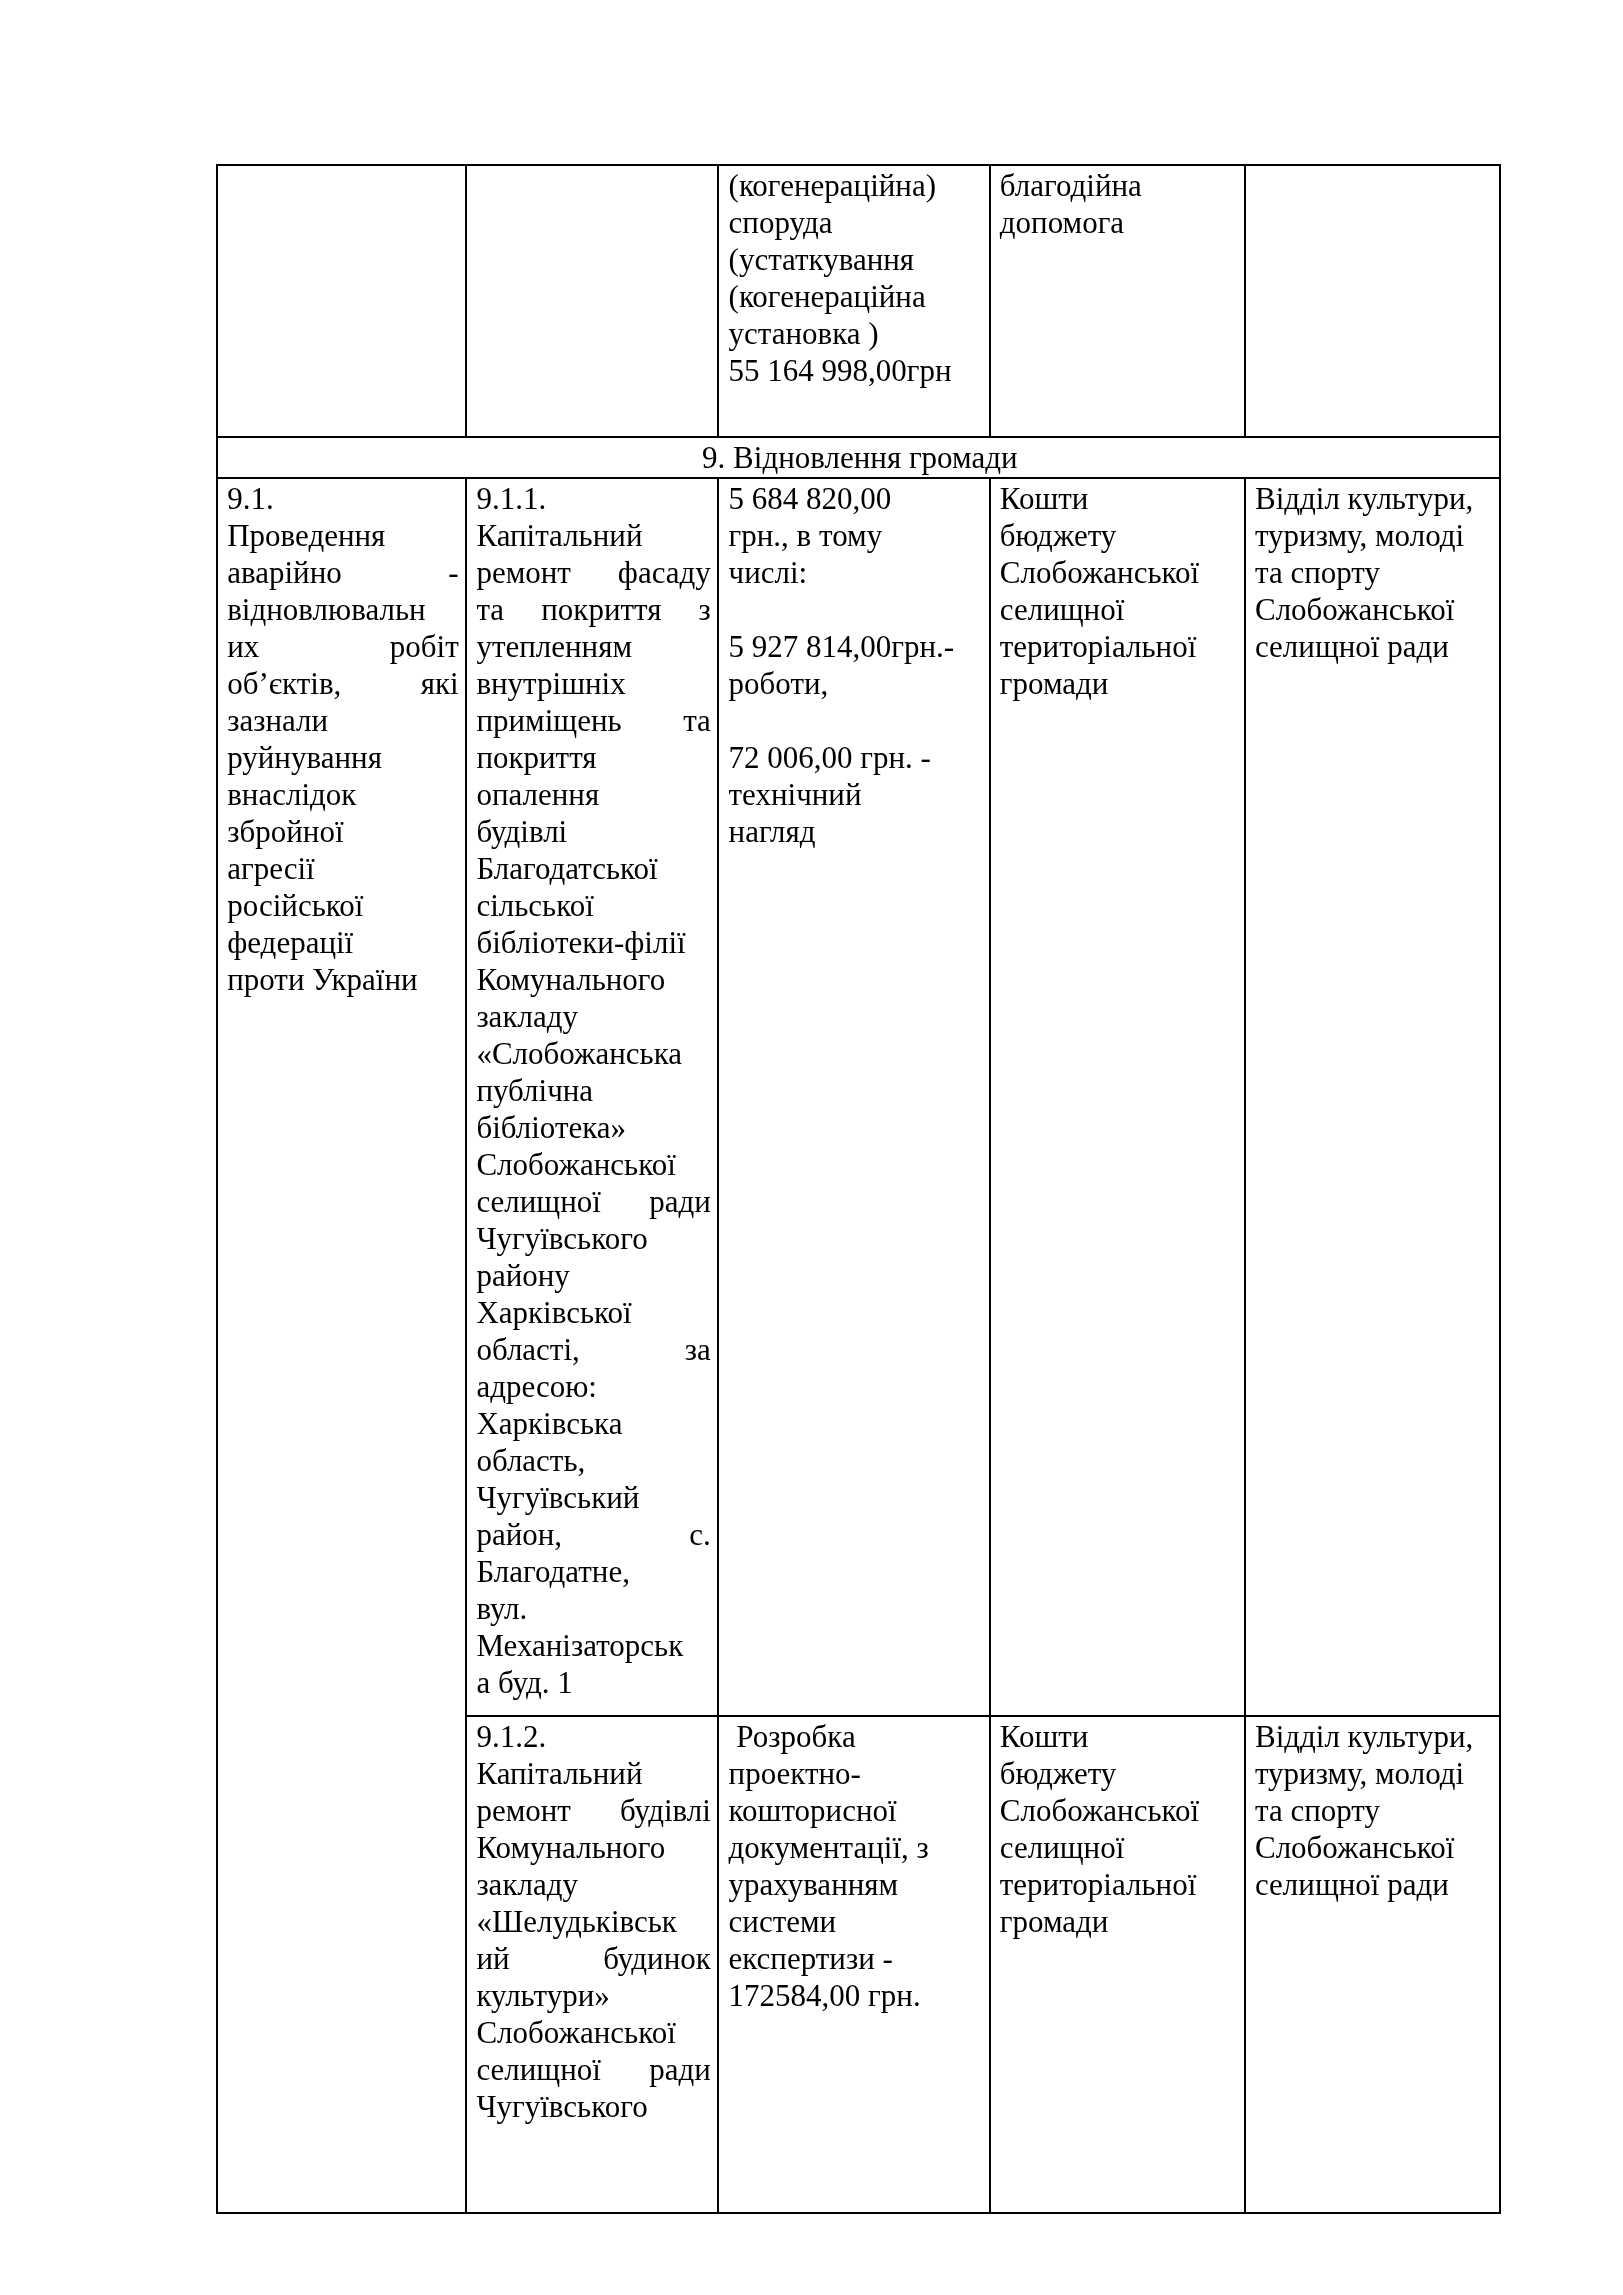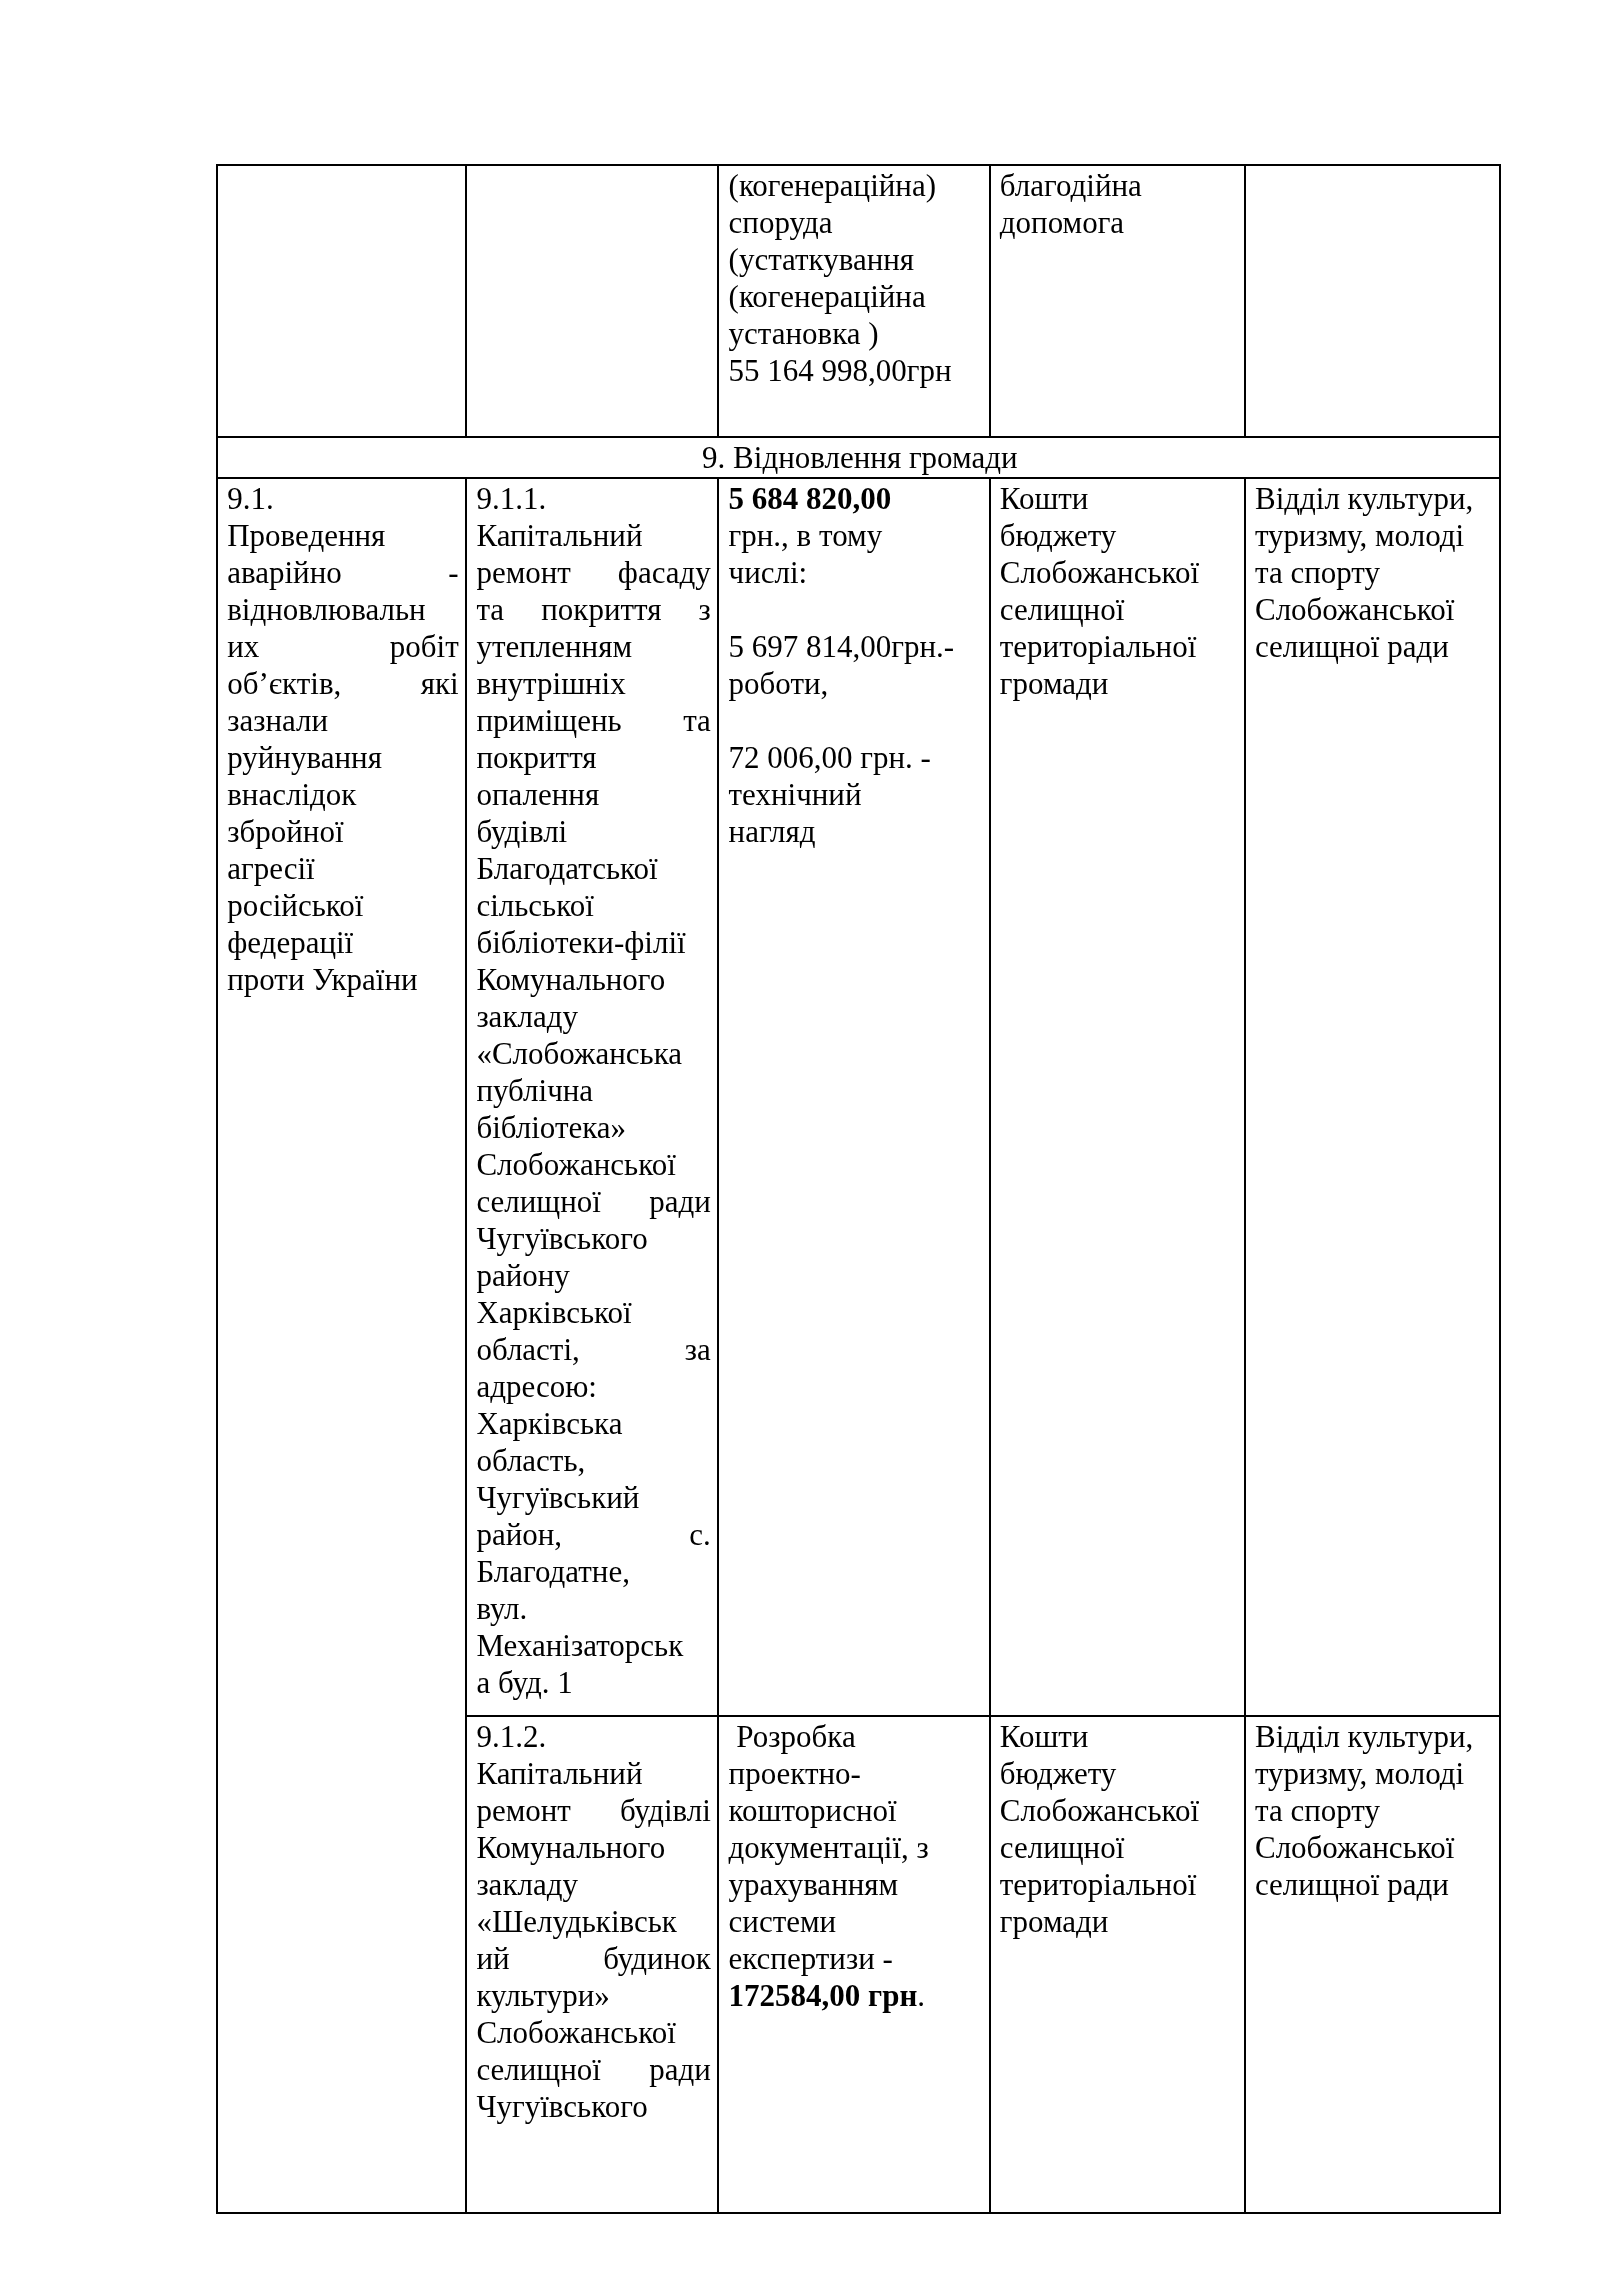--- a/index.html
+++ b/index.html
@@ -15,21 +15,21 @@
     border:2.6px solid #000;vertical-align:top;
     padding:1.3px 6.5px 0 9.2px;overflow:hidden;
   }
   tr.row-carry{height:272px;}
   tr.row-head{height:41px;}
   tr.row-911{height:1238px;border-radius:20px;}
   tr.row-912{height:497px;}
   td.bb{border-bottom:5.9px solid #000;}
   td.hdr{padding:1.3px 0 0 0;text-align:center;}
   .ln{font-size:31px;line-height:37px;white-space:nowrap;}
-  .b{font-weight:bold;}
+  .b{font-weight:normal;}
   .cellbox.just .ln{text-align:justify;text-align-last:justify;}
   .cellbox.just .ln:last-child{text-align-last:left;}
   td.hdr .ln{white-space:nowrap;}
 </style>
 </head>
 <body>
 
 <div class="page">
   <table class="doc">
     <colgroup>
@@ -124,21 +124,21 @@
               <div class="ln">Механізаторськ</div>
               <div class="ln">а буд. 1</div>
             </div>
       </td>
       <td>
         <div class="cellbox">
               <div class="ln"><span class="b">5 684 820,00</span></div>
               <div class="ln">грн., в тому</div>
               <div class="ln">числі:</div>
               <div class="ln">&nbsp;</div>
-              <div class="ln">5 697 814,00грн.-</div>
+              <div class="ln">5 927 814,00грн.-</div>
               <div class="ln">роботи,</div>
               <div class="ln">&nbsp;</div>
               <div class="ln">72 006,00 грн. -</div>
               <div class="ln">технічний</div>
               <div class="ln">нагляд</div>
             </div>
       </td>
       <td>
         <div class="cellbox">
               <div class="ln">Кошти</div>

